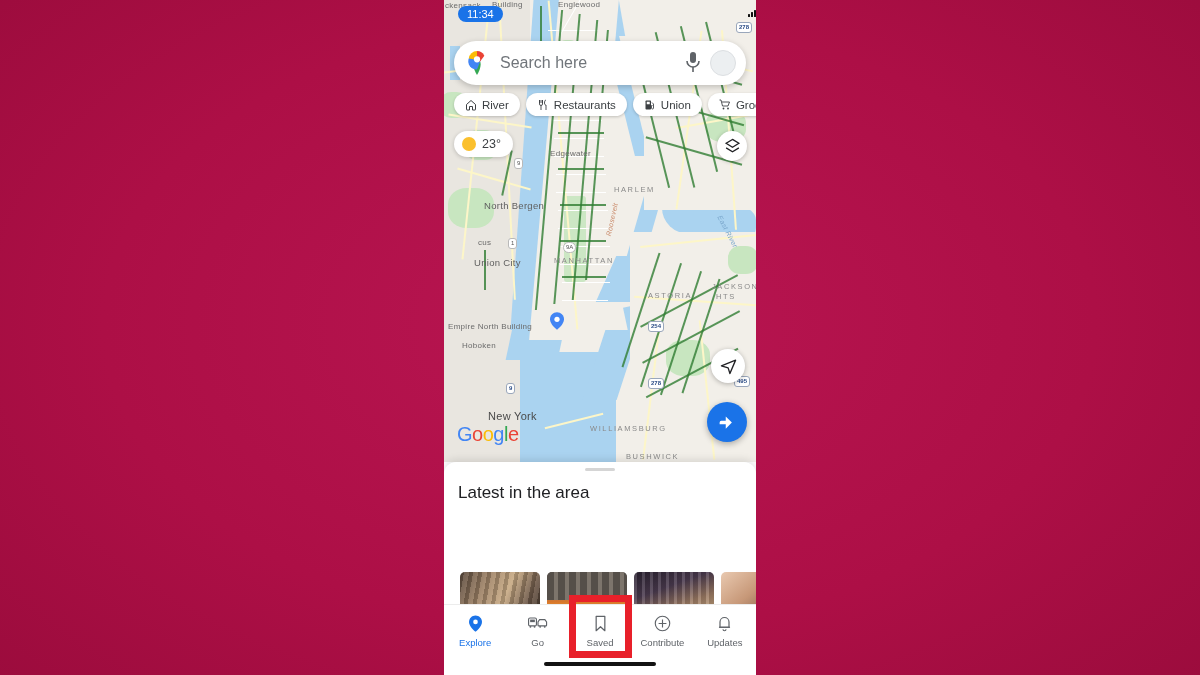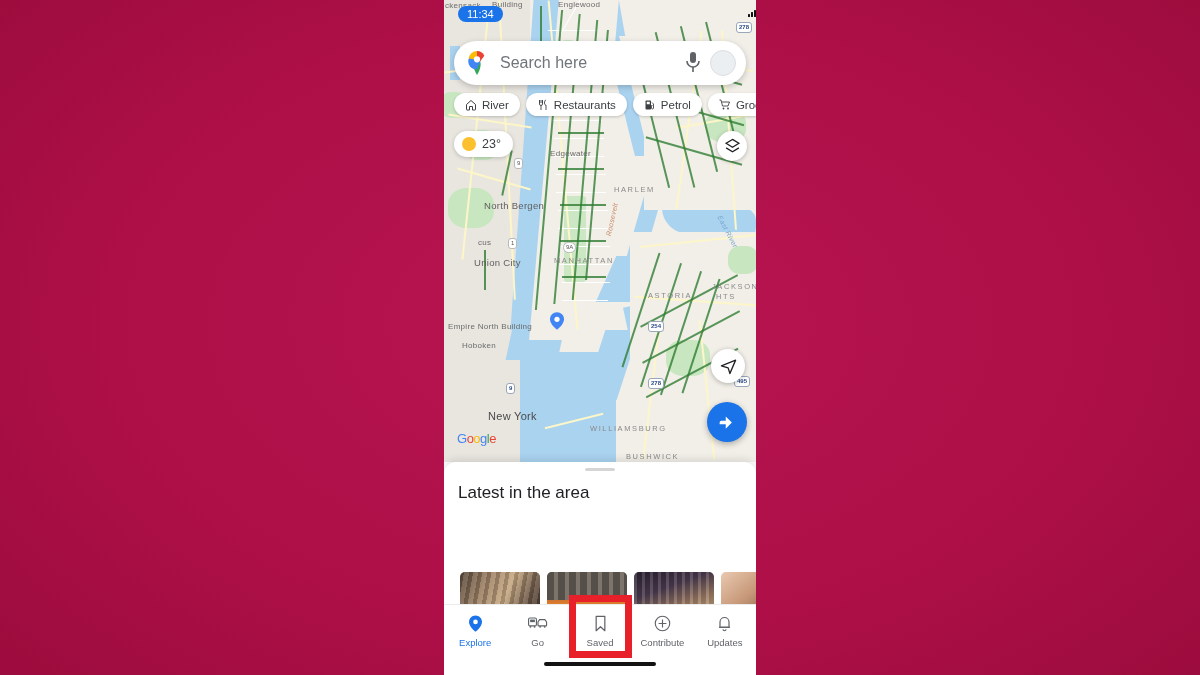--- a/index.html
+++ b/index.html
@@ -117,21 +117,21 @@
     display:flex; align-items:center; justify-content:center; z-index:23;
   }
   .dir-btn {
     position:absolute; right:9px; top:402px; width:40px; height:40px;
     border-radius:50%; background:#1a73e8; box-shadow:0 2px 6px rgba(0,0,0,.3);
     display:flex; align-items:center; justify-content:center; z-index:23;
   }
 
   .google-logo {
     position:absolute; left:13px; bottom:16px; z-index:22;
-    font-size:13px; font-weight:500; letter-spacing:-.5px;
+    font-size:20px; font-weight:500; letter-spacing:-.5px;
   }
   .google-logo span:nth-child(1){color:#4285f4}
   .google-logo span:nth-child(2){color:#ea4335}
   .google-logo span:nth-child(3){color:#fbbc05}
   .google-logo span:nth-child(4){color:#4285f4}
   .google-logo span:nth-child(5){color:#34a853}
   .google-logo span:nth-child(6){color:#ea4335}
 
   .map-pin-blue {
     position:absolute; left:106px; top:312px; width:14px; height:18px; z-index:21;
@@ -395,21 +395,21 @@
         <path d="M18 2c-2 0-3 3-3 6s1 4 3 4v10" stroke="#3c4043" stroke-width="1.8" fill="none"></path>
       </svg>
       <span>Restaurants</span>
     </div>
     <div class="chip">
       <svg width="12" height="12" viewBox="0 0 24 24">
         <rect x="3" y="3" width="11" height="18" rx="1.5" fill="#3c4043"></rect>
         <rect x="5.5" y="5.5" width="6" height="5" fill="#fff"></rect>
         <path d="M16 7l3 3v8a2 2 0 0 1-4 0v-5h2" stroke="#3c4043" stroke-width="1.7" fill="none"></path>
       </svg>
-      <span>Petrol</span>
+      <span>Union</span>
     </div>
     <div class="chip">
       <svg width="12" height="12" viewBox="0 0 24 24">
         <path d="M1 2h3l3 12h11l3-8H6" stroke="#3c4043" stroke-width="1.8" fill="none"></path>
         <circle cx="9" cy="19" r="1.8" fill="#3c4043"></circle>
         <circle cx="18" cy="19" r="1.8" fill="#3c4043"></circle>
       </svg>
       <span>Groce</span>
     </div>
   </div>

